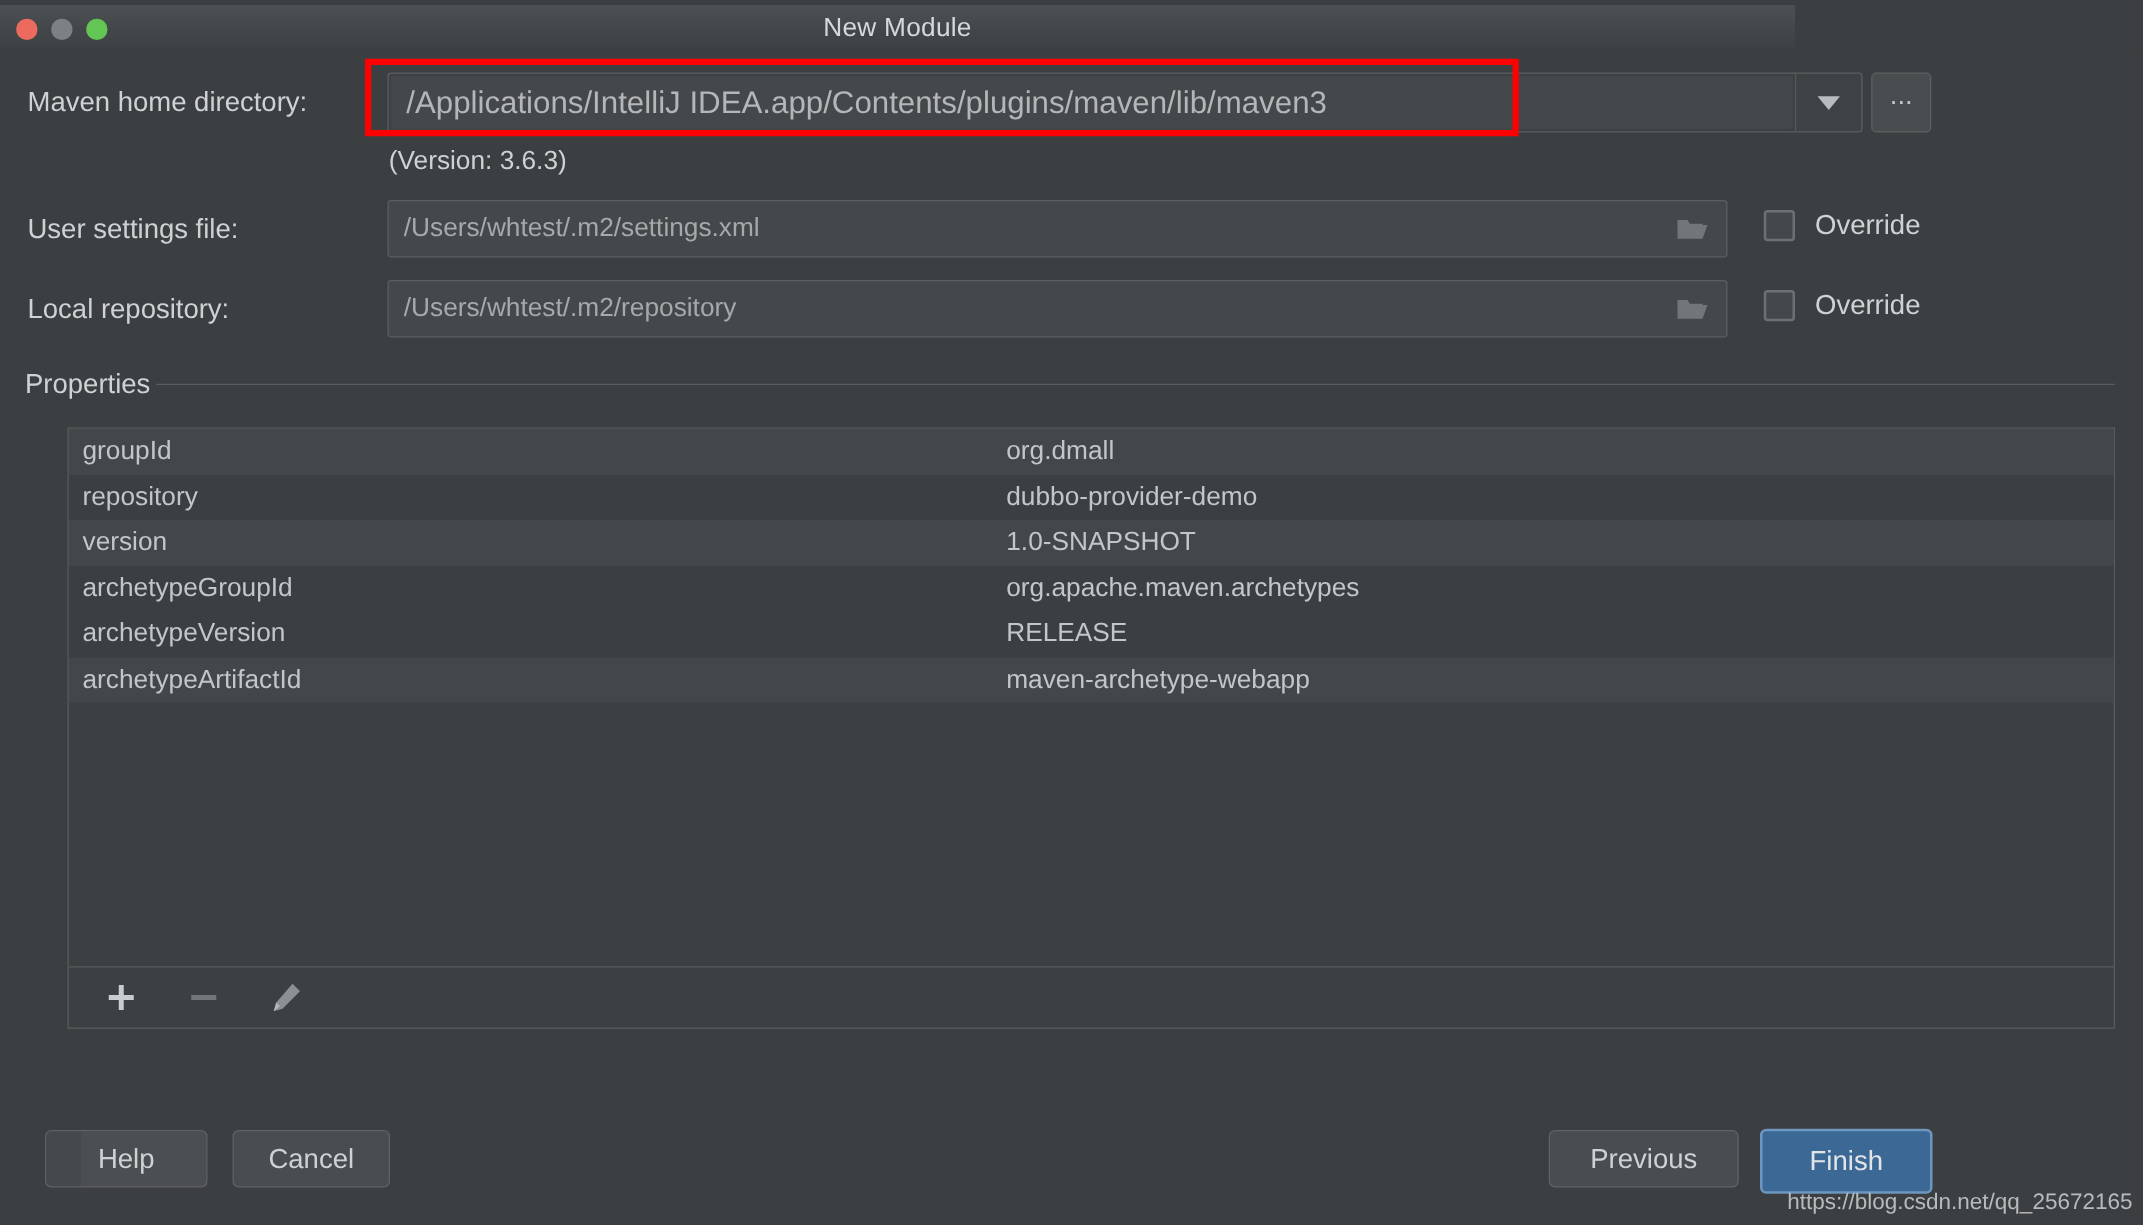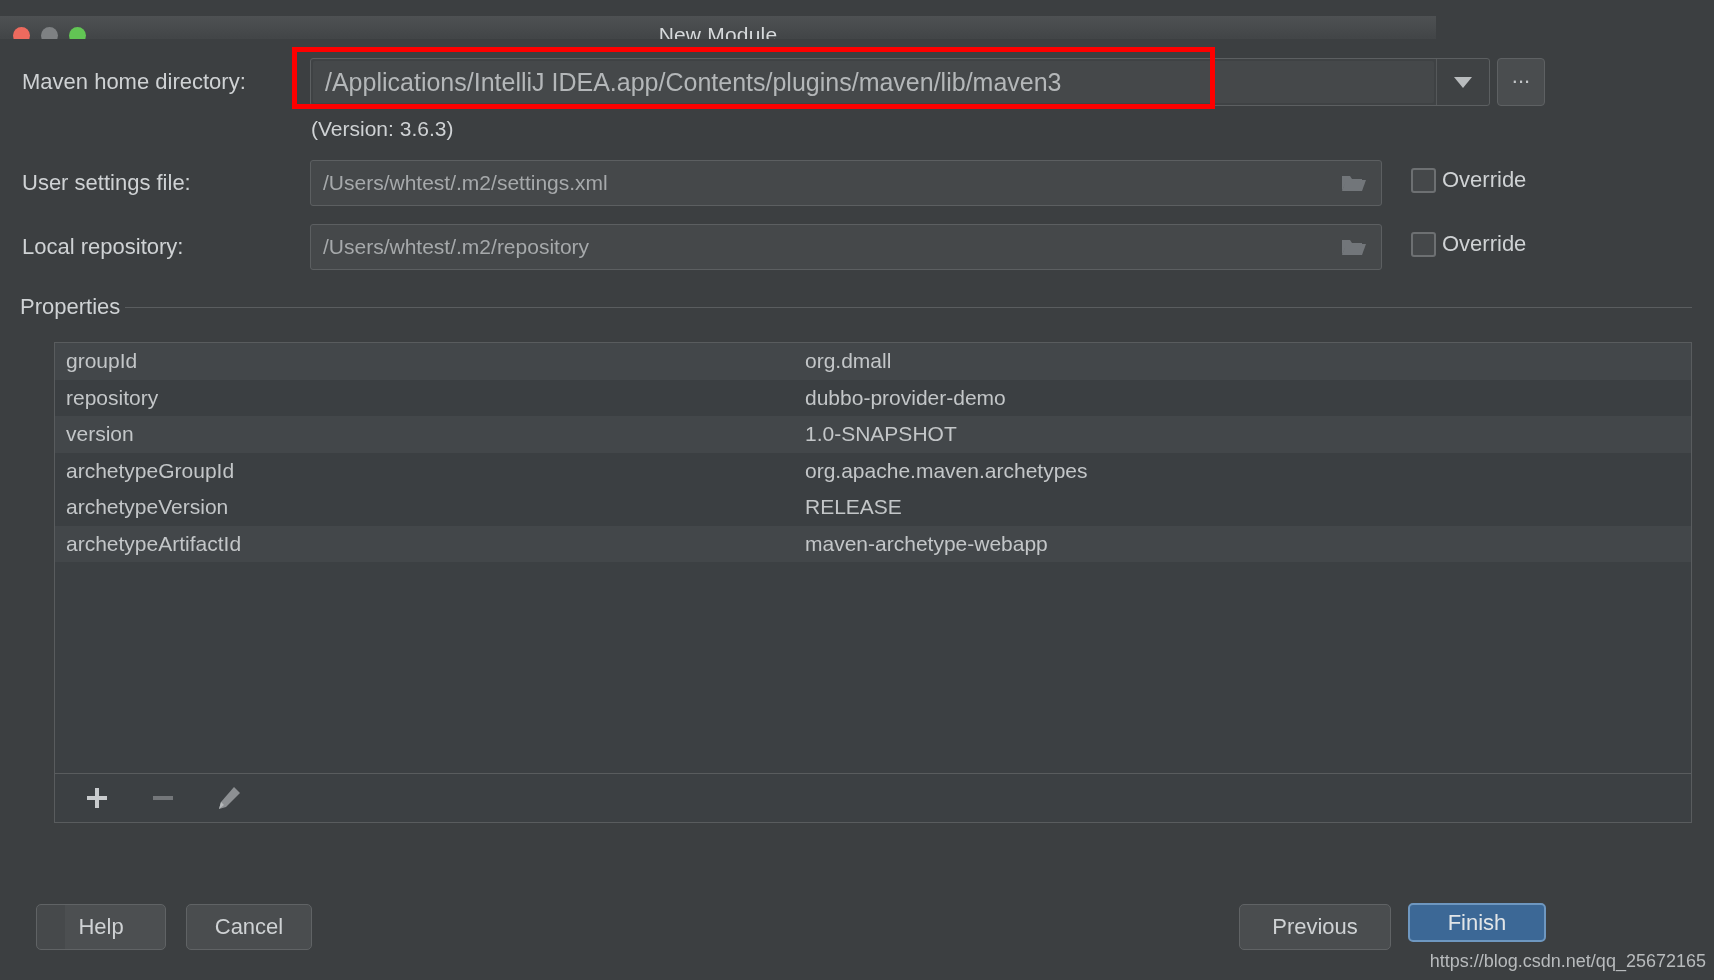--- a/index.html
+++ b/index.html
@@ -13,21 +13,21 @@
     overflow: hidden;
     font-family: "Liberation Sans", sans-serif;
     color: #c8cbcd;
     position: relative;
     -webkit-font-smoothing: antialiased;
   }
 
   
   .titlebar {
     position: absolute;
-    left: 0; top: 16px;
+    left: 0; top: 4px;
     width: 1436px;
     height: 38px;
     background: linear-gradient(to bottom, #4e5153 0%, #434648 55%, #3e4143 100%);
     border-bottom: 1px solid #222426;
     box-sizing: border-box;
   }
   .traffic {
     position: absolute;
     top: 11px;
     display: flex;
@@ -173,21 +173,21 @@
     transform: translateY(-50%);
     width: 26px;
     height: 20px;
   }
 
   
   .override {
     position: absolute;
     display: flex;
     align-items: center;
-    gap: 6px;
+    gap: 16px;
   }
   .cbox {
     width: 25px; height: 25px;
     box-sizing: border-box;
     background: #45484a;
     border: 2px solid #6d7072;
     border-radius: 3px;
   }
   .override .olabel {
     font-size: 22px;
@@ -300,21 +300,21 @@
   }
   .btn.previous {
     left: 1239px;
     top: 865px;
     width: 152px;
   }
   .btn.finish {
     left: 1408px;
     top: 864px;
     width: 138px;
-    height: 39px;
+    height: 52px;
     background: #3c6896;
     border: 2px solid #6e97c0;
     color: #e2e5e7;
   }
 
   .watermark {
     position: absolute;
     right: 8px;
     top: 912px;
     font-size: 18px;

